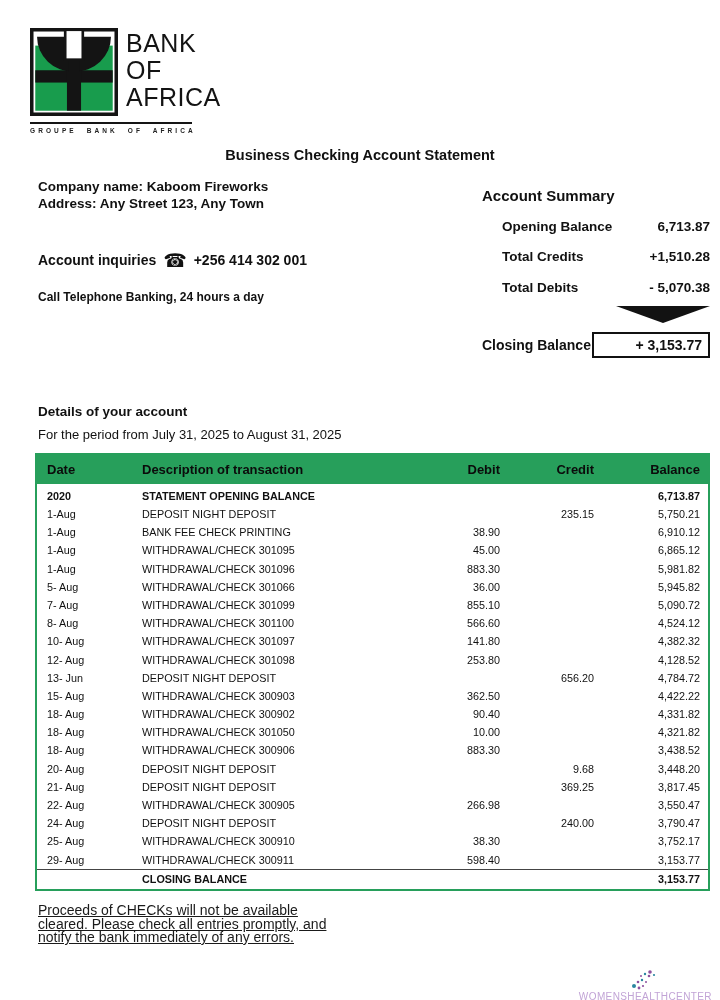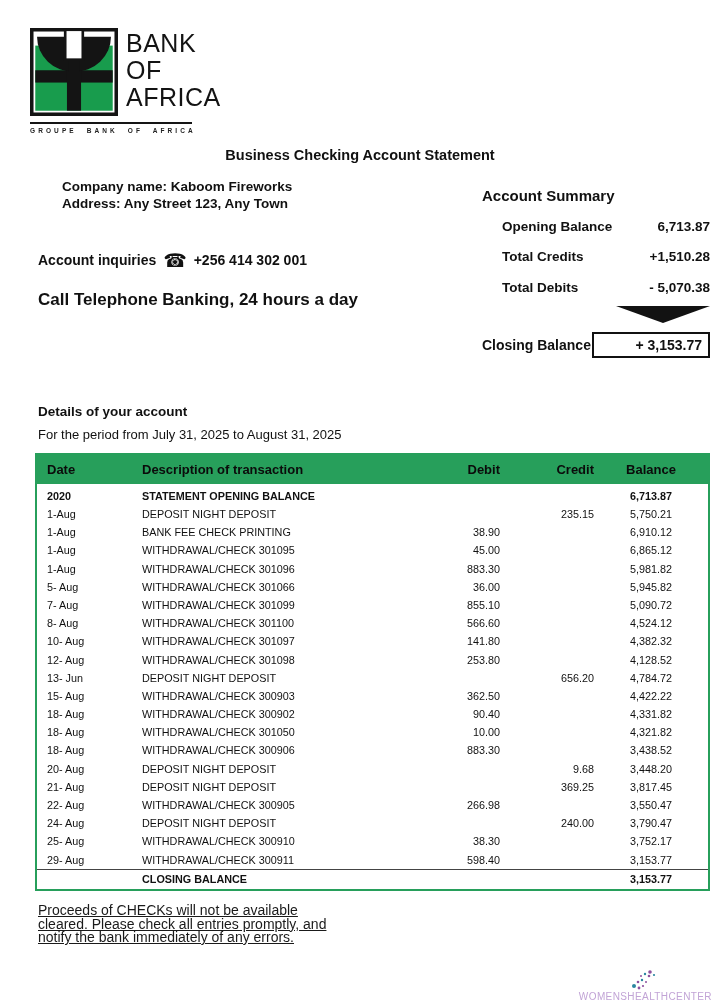--- a/index.html
+++ b/index.html
@@ -19,24 +19,24 @@
   .brand-rule { width:162px; border-top:2px solid #151515; margin-top:6px; }
   .brand-tagline { width:170px; margin-top:3px; font-size:6.5px; font-weight:700;
     letter-spacing:3.1px; word-spacing:5px; color:#222; white-space:nowrap; }
 
   
   .doc-title { position:absolute; top:147px; left:0; width:720px; text-align:center;
     font-size:14.5px; font-weight:700; }
 
   
   .customer { position:absolute; left:38px; top:179px; font-size:13.5px; font-weight:700;
-    line-height:16.5px;margin-left:24px; }
+    line-height:16.5px; }
   .inquiries { position:absolute; left:38px; top:249px; font-size:14px; font-weight:700; }
   .phone-glyph { font-size:19px; vertical-align:-2px; padding:0 3px; }
-  .telebanking { position:absolute; left:38px; top:290px; font-size:17px; font-weight:700; }
+  .telebanking { position:absolute; left:38px; top:290px; font-size:12px; font-weight:700; }
 
   
   .summary { position:absolute; left:482px; top:187px; width:228px; }
   .summary-heading { font-size:15px; font-weight:700; }
   .summary-row { display:flex; justify-content:space-between; margin-top:13.5px;
     font-size:13.5px; line-height:17px;margin-left:20px; }
   .summary-row .lbl { font-weight:700; }
   .summary-row .val { font-weight:600; }
   .summary-arrow { margin:10px 0 0 auto; width:0; height:0;
     border-left:47px solid transparent; border-right:47px solid transparent;
@@ -57,21 +57,21 @@
     height:29px; align-items:center; }
   .tx-row { display:grid; grid-template-columns:100px 270px 95px 100px 1fr;
     font-size:10.8px; line-height:18.2px; height:18.2px; }
   .tx-row:first-child { padding-top:3px; height:21px; }
   .tx-row:last-child { border-top:1px solid #444; height:20px; line-height:19px; }
   .c-date { padding-left:10px; }
   .c-desc { padding-left:5px; }
   .c-debit, .c-credit, .c-balance { text-align:right; }
   .c-debit { padding-right:2px; }
   .c-credit { padding-right:8px; }
-  .c-balance { padding-right:8px;text-align:center; }
+  .c-balance { padding-right:8px; }
   .row-bold { font-weight:700; }
 
   
   .notice { position:absolute; left:38px; top:904px; font-size:14px; line-height:13.5px;
     color:#1a1a1a;text-decoration:underline; }
 
   .watermark { position:absolute; right:8px; top:969px; display:flex; align-items:center;flex-direction:column; }
   .wm-swirl { margin-right:3px; }
   .wm-text { font-size:10px; letter-spacing:0.4px; color:var(--wm-purple,#c2a4d6); }
   .wm-org { margin-left:3px; background:var(--wm-teal,#2b7e9c); color:#fff; font-size:10px;

